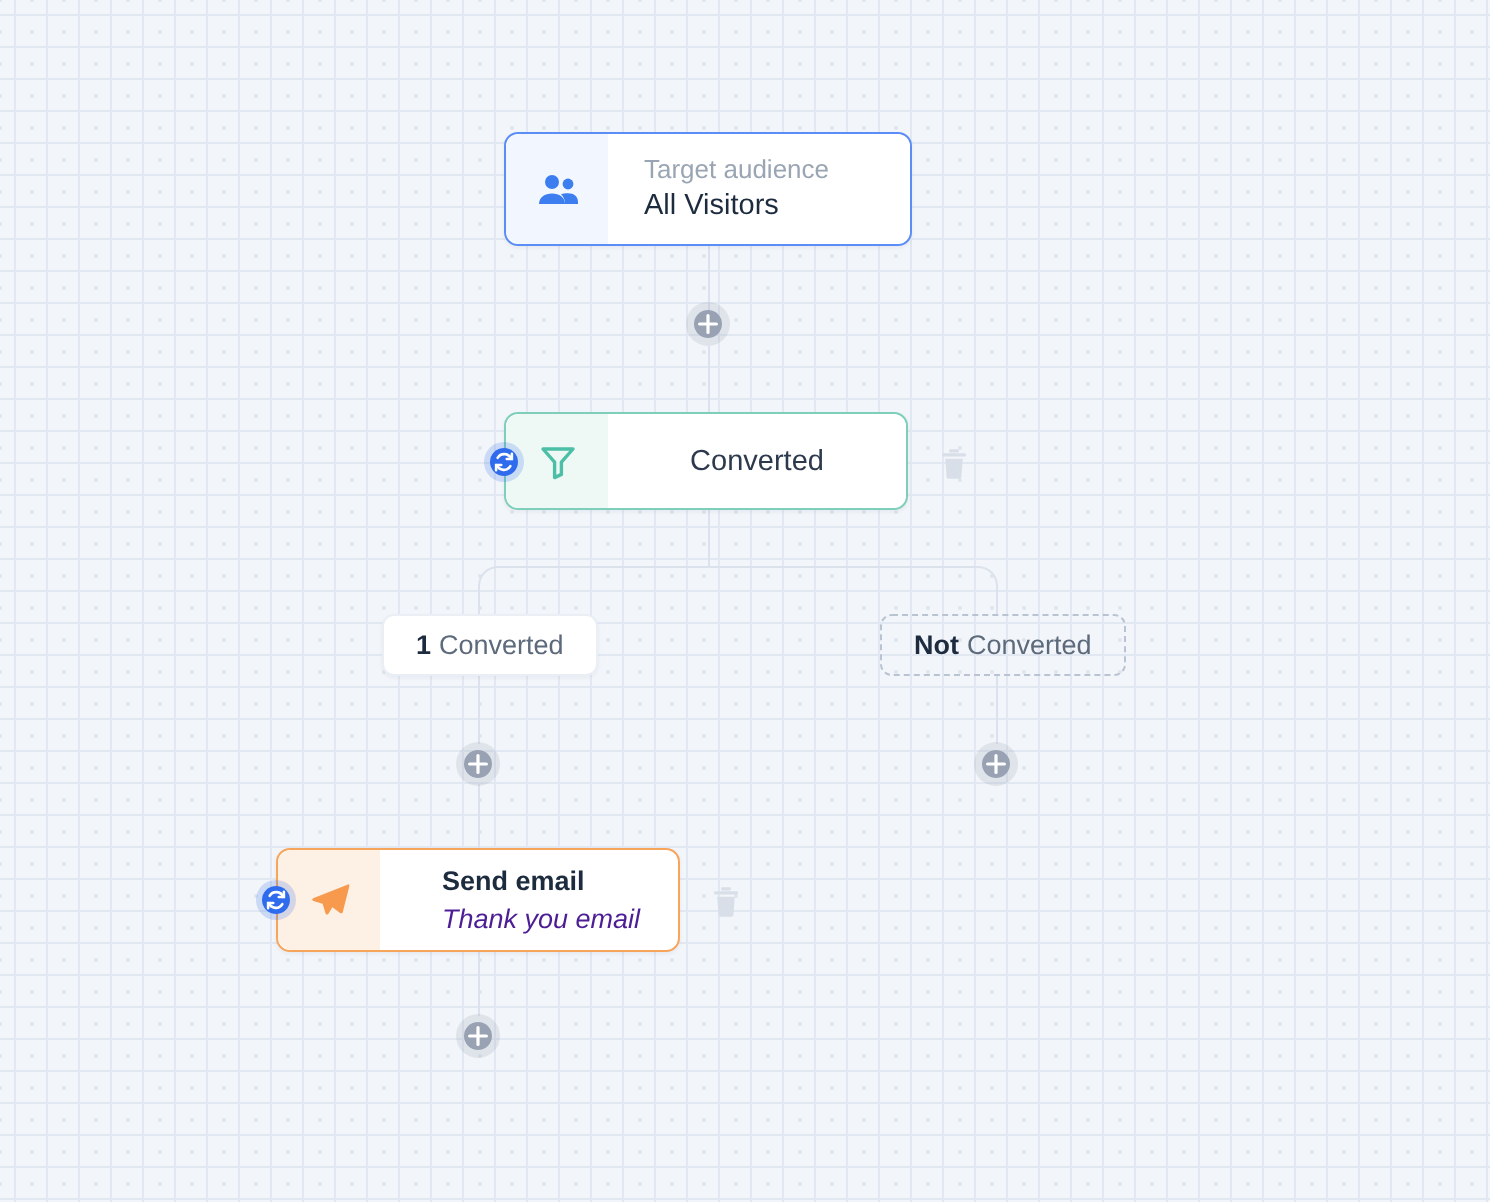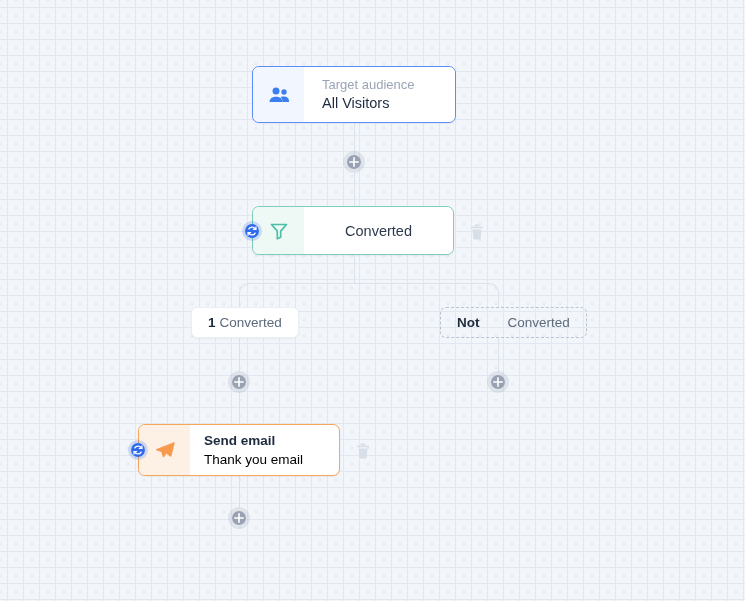--- a/index.html
+++ b/index.html
@@ -139,31 +139,32 @@
     color: #2d3a4d;
   }
 
   
   .node-email {
     left: 138px; top: 424px; width: 202px; height: 52px;
     border: 1px solid #f8a55c;
     box-shadow: 0 1px 2px rgba(29,58,109,0.06);
   }
   .node-email .node-icon { background: #fdf0e4; }
-  .node-email .node-body { padding-left: 14px; border-radius: 11px; }
+  .node-email .node-body { padding-left: 31px; border-radius: 11px; }
   .email-title {
     font-size: 13.5px;
     font-weight: bold;
     color: #1d2b3f;
     line-height: 19px;
   }
   .email-sub {
     font-size: 13.5px;
-    color: #000000;
+    color: #4c1d95;
     line-height: 19px;
+    font-style: italic;
   }
 
   
   .sync-badge {
     position: absolute;
     left: -11px;
     top: 50%;
     transform: translateY(-50%);
     width: 20px;
     height: 20px;
@@ -202,21 +203,20 @@
     cursor: pointer;
   }
   .pill-solid {
     background: #ffffff;
     border: 1px solid #eaeff5;
     box-shadow: 0 1px 2px rgba(29,58,109,0.05);
   }
   .pill-dashed {
     background: transparent;
     border: 1px dashed #b9c3d1;
-    gap: 24px;
   }
   .pill b {
     font-weight: bold;
     color: #1d2b3f;
     margin-right: 4px;
   }
   .pill span.reg { color: #5d6a7c; }
 
   .pill-converted { left: 191px; top: 307px; }
   .pill-not-converted { left: 440px; top: 307px; }

